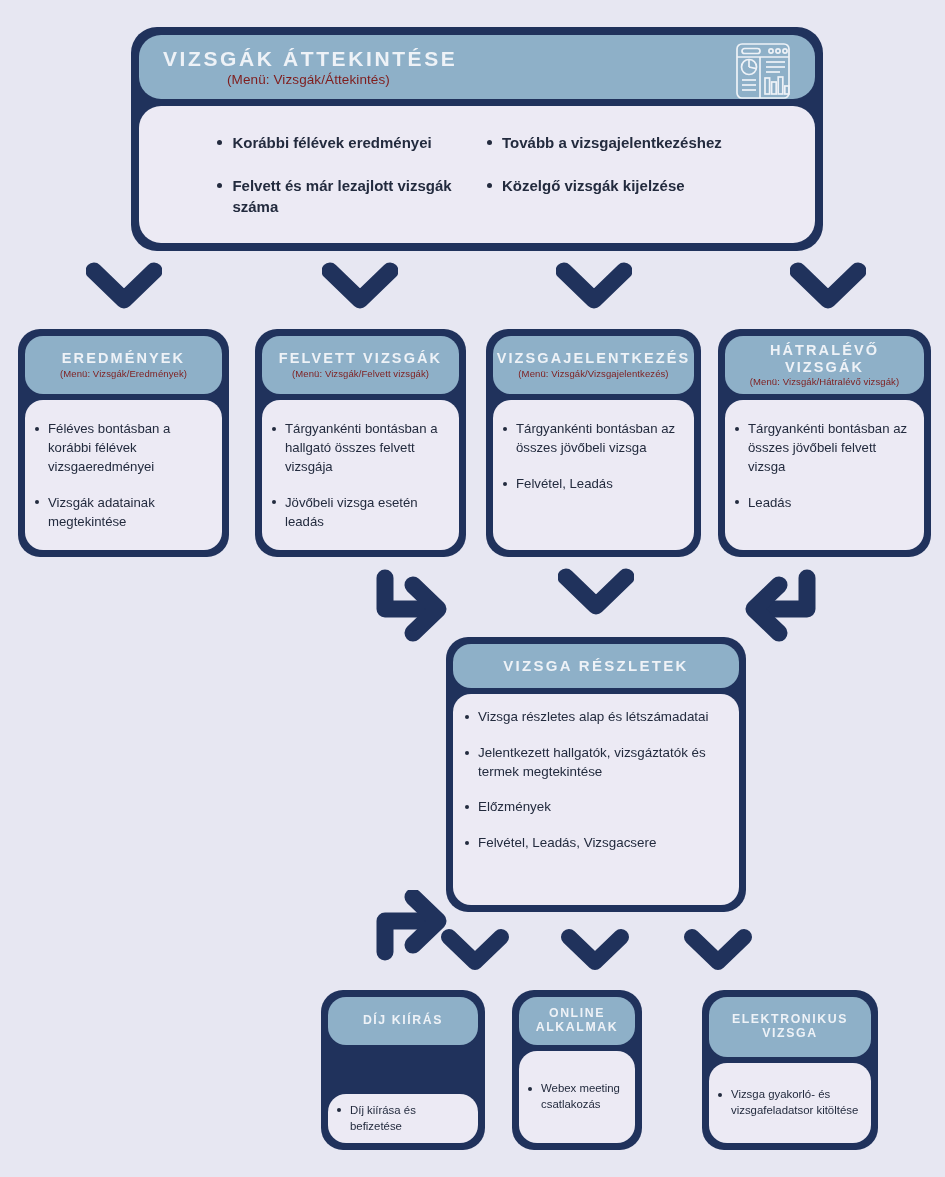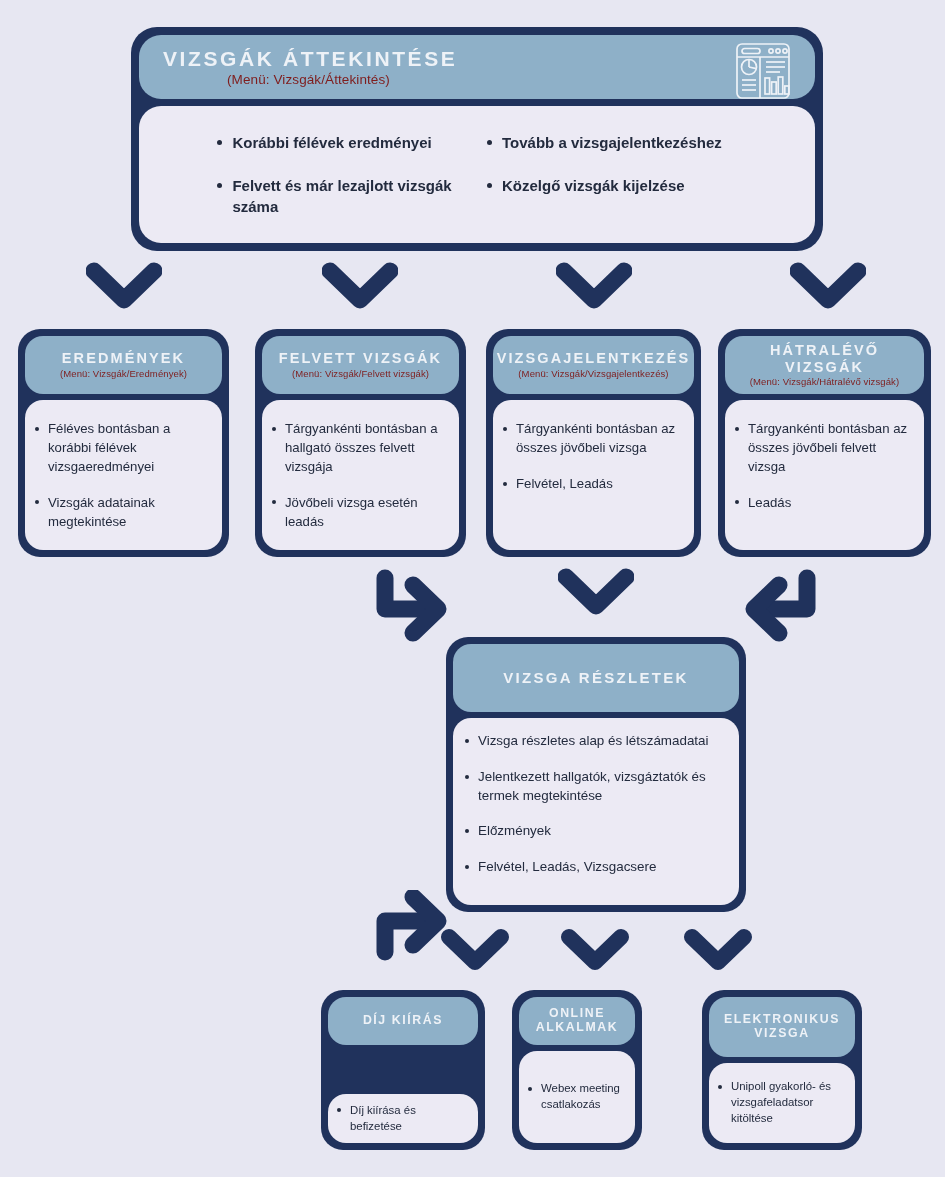--- a/index.html
+++ b/index.html
@@ -96,31 +96,31 @@
   #c-hatralevo  { width: 213px; }
   .lvl2 .card-head { height: 58px; padding: 0 6px; }
   .lvl2 .card-head .title { font-size: 14.5px; letter-spacing: 2.1px; }
   .lvl2 .card-head .sub { font-size: 9.5px; margin-top: 2px; }
   .lvl2 .card-body { padding: 6px 10px 6px 8px; justify-content: flex-start; padding-top: 20px; }
   .lvl2 .card-body ul li { font-size: 13.2px; line-height: 1.43; margin-bottom: 17px; }
   .lvl2 .card-body ul li:last-child { margin-bottom: 0; }
 
   
   #details { left: 446px; top: 637px; width: 300px; height: 275px; }
-  #details .card-head { height: 68px; }
+  #details .card-head { height: 44px; }
   #details .card-head .title { font-size: 15px; letter-spacing: 2.3px; }
   #details .card-body { padding: 14px 12px 14px 10px; justify-content: flex-start; }
   #details .card-body ul li { font-size: 13.4px; line-height: 1.4; margin-bottom: 17px; }
   #details .card-body ul li:last-child { margin-bottom: 0; }
 
   
   .lvl4 { top: 990px; height: 160px; }
   #c-dij     { left: 321px; width: 164px; gap: 43px; }
   #c-online  { left: 512px; width: 130px; }
-  #c-elektr  { left: 702px; width: 160px; }
+  #c-elektr  { left: 702px; width: 176px; }
   .lvl4 .card-head { height: 48px; padding: 0 6px; }
   .lvl4 .card-head .title { font-size: 12.3px; letter-spacing: 1.6px; }
   .lvl4 .card-body { padding: 6px 9px 6px 7px; justify-content: center; }
   .lvl4 .card-body ul li { font-size: 11.4px; line-height: 1.4; }
   #c-elektr .card-head { height: 60px; }
 
   
   .arrow { position: absolute; }
 </style>
 </head>
@@ -296,18 +296,18 @@
       </ul>
     </div>
   </div>
 
   <div class="card lvl4" id="c-elektr">
     <div class="card-head">
       <div class="title">ELEKTRONIKUS VIZSGA</div>
     </div>
     <div class="card-body">
       <ul class="bullets">
-        <li>Unipoll gyakorló- és vizsgafeladatsor kitöltése</li>
+        <li>Vizsga gyakorló- és vizsgafeladatsor kitöltése</li>
       </ul>
     </div>
   </div>
 
 </div>
 
 </body></html>

